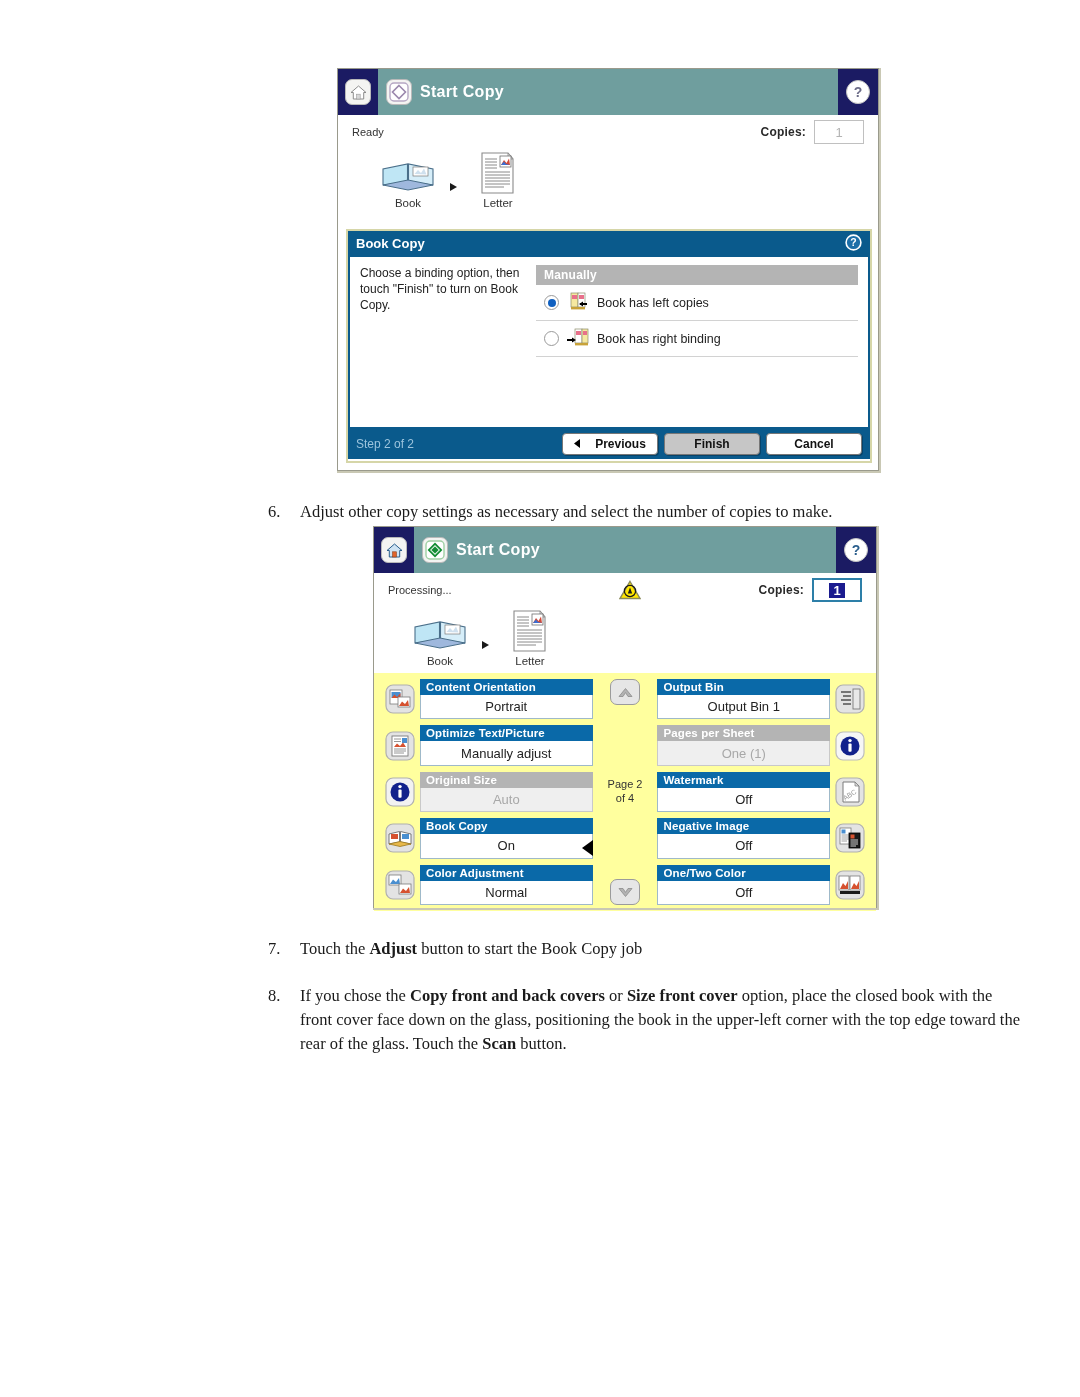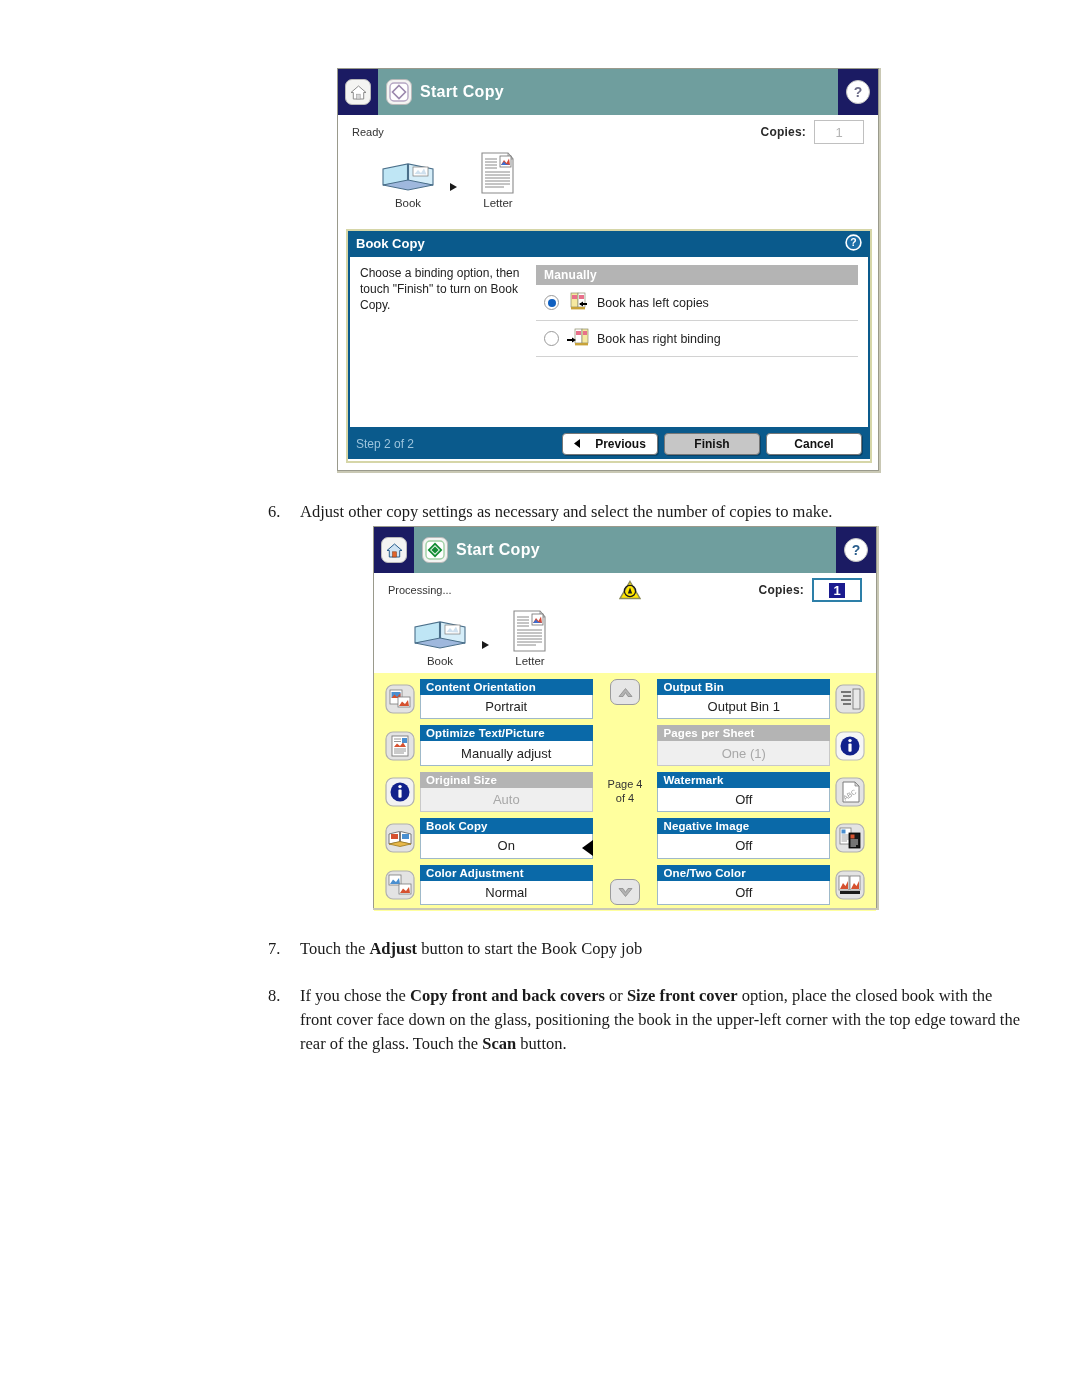--- a/index.html
+++ b/index.html
@@ -496,21 +496,21 @@
       </div>
     </div>
 
     <div class="midcol">
       <span class="scrollbtn">
         <svg width="15" height="11" viewBox="0 0 15 11">
           <polygon points="7.5,1.5 14,9.5 10,9.5 7.5,5.6 5,9.5 1,9.5" fill="#b3b3b3" stroke="#8c8c8c" stroke-width=".8"></polygon>
         </svg>
       </span>
       <span class="pagelabel">
-        <span>Page 4</span><br>
+        <span>Page 2</span><br>
         <span>of 4</span>
       </span>
       <span class="scrollbtn">
         <svg width="15" height="11" viewBox="0 0 15 11">
           <polygon points="7.5,9.5 1,1.5 5,1.5 7.5,5.4 10,1.5 14,1.5" fill="#b3b3b3" stroke="#8c8c8c" stroke-width=".8"></polygon>
         </svg>
       </span>
     </div>
 
     <div class="col" style="width:218px;">

